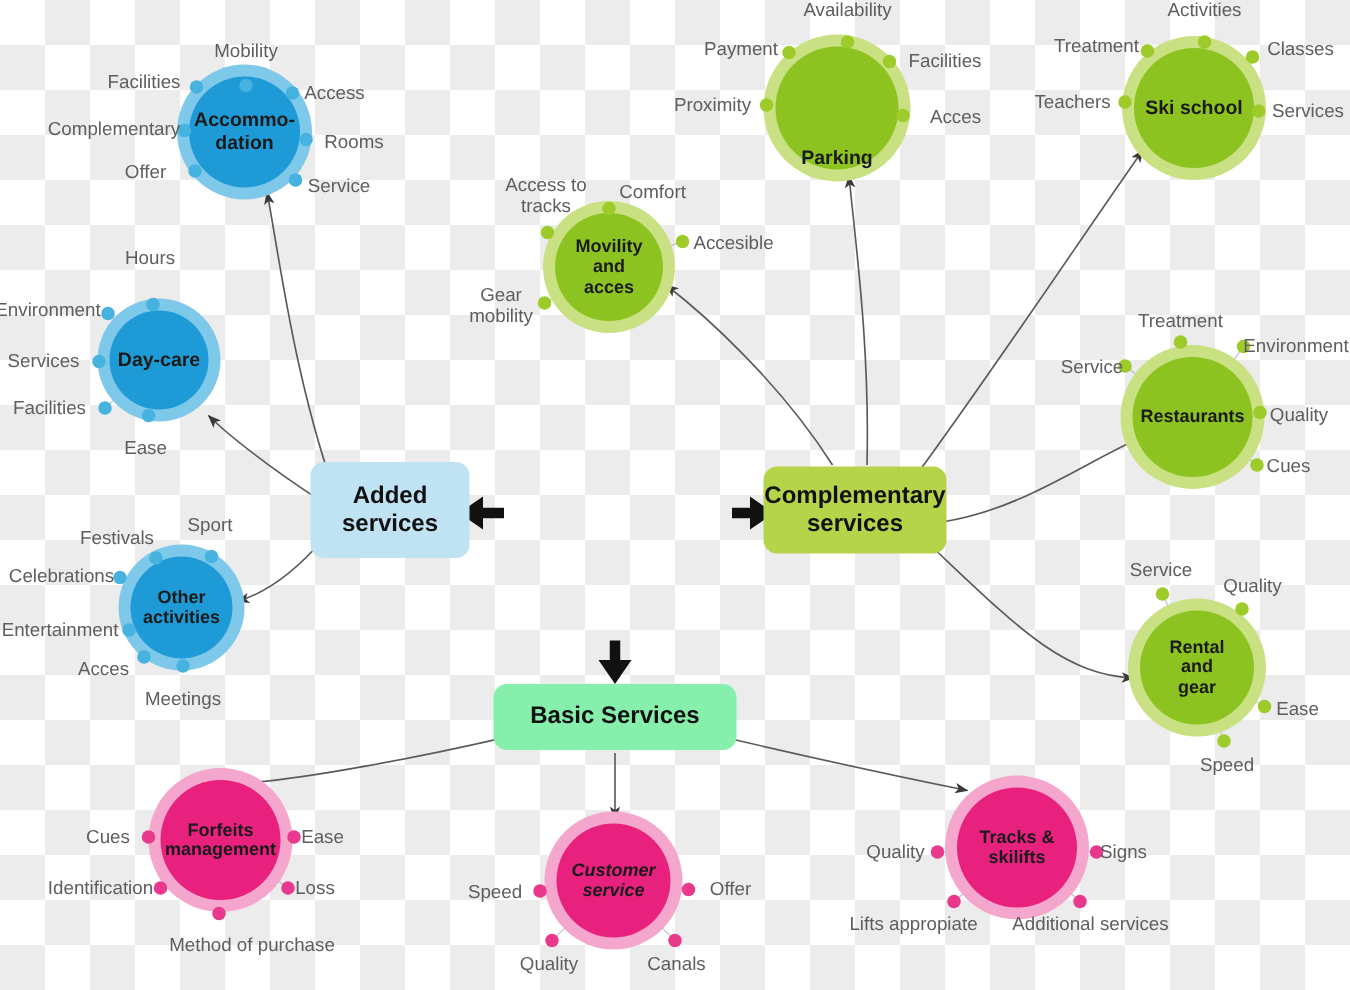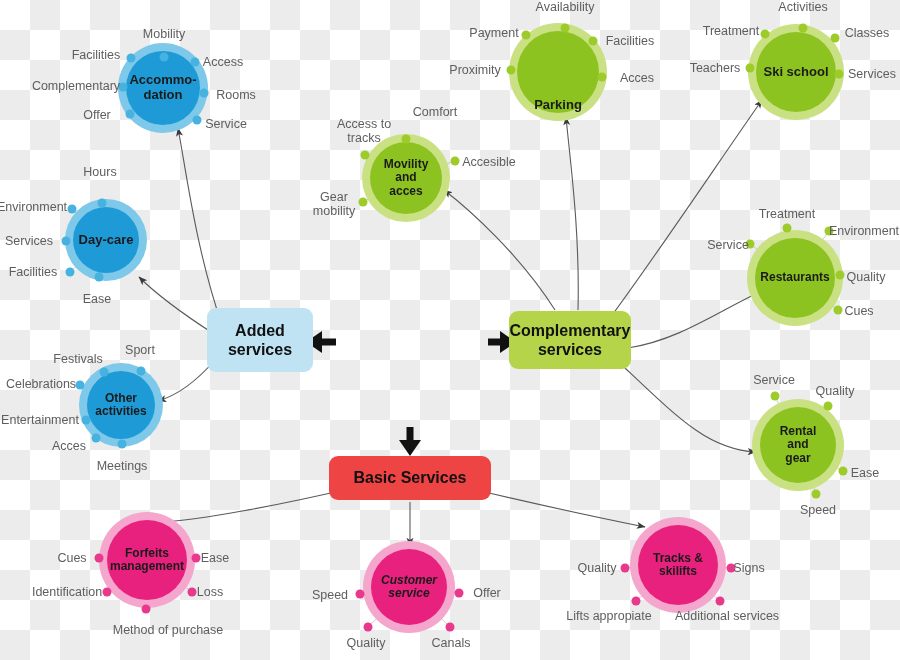--- a/index.html
+++ b/index.html
@@ -34,21 +34,21 @@
   .topic.green{background:#8dc320;box-shadow:0 0 0 8px #c9e183;}
   .topic.pink{background:#e8217e;box-shadow:0 0 0 8px #f4a6cc;}
 
   
   .cat{
     border-radius:9px;display:flex;align-items:center;justify-content:center;
     text-align:center;font-weight:bold;color:#111;line-height:1.2;font-size:16px;
   }
   .cat.blue{background:#bfe3f3;}
   .cat.green{background:#b5d44a;}
-  .cat.pink{background:#ef4444;}
+  .cat.pink{background:#86efac;}
 
   
   .leaf{position:absolute;transform:translate(-50%,-50%);white-space:nowrap;
     color:#5e5e5e;font-size:12.5px;line-height:1.15;text-align:center;}
   .dot{position:absolute;transform:translate(-50%,-50%);border-radius:50%;
     width:9px;height:9px;}
   .dot.blue{background:#46b2e0;}
   .dot.green{background:#9ccb2a;}
   .dot.pink{background:#e8398c;}
 </style>
@@ -229,21 +229,21 @@
           <div>and</div>
           <div>acces</div>
         </div>
       </div>
       <div class="dot green" style="left: 365px; top: 155px;"></div>
       <div class="leaf" style="left: 364px; top: 131px;">
         <div>Access to</div>
         <div>tracks</div>
       </div>
       <div class="dot green" style="left: 406px; top: 139px;"></div>
-      <div class="leaf" style="left: 435px; top: 112px;">Comfort</div>
+      <div class="leaf" style="left: 435px; top: 128px;">Comfort</div>
       <div class="dot green" style="left: 455px; top: 161px;"></div>
       <div class="leaf" style="left: 489px; top: 162px;">Accesible</div>
       <div class="dot green" style="left: 363px; top: 202px;"></div>
       <div class="leaf" style="left: 334px; top: 204px;">
         <div>Gear</div>
         <div>mobility</div>
       </div>
       <div class="node topic green" style="left: 558px; top: 72px; width: 82px; height: 82px; font-size: 13px; align-items: flex-end;">
         <div>
           <div>Parking</div>

